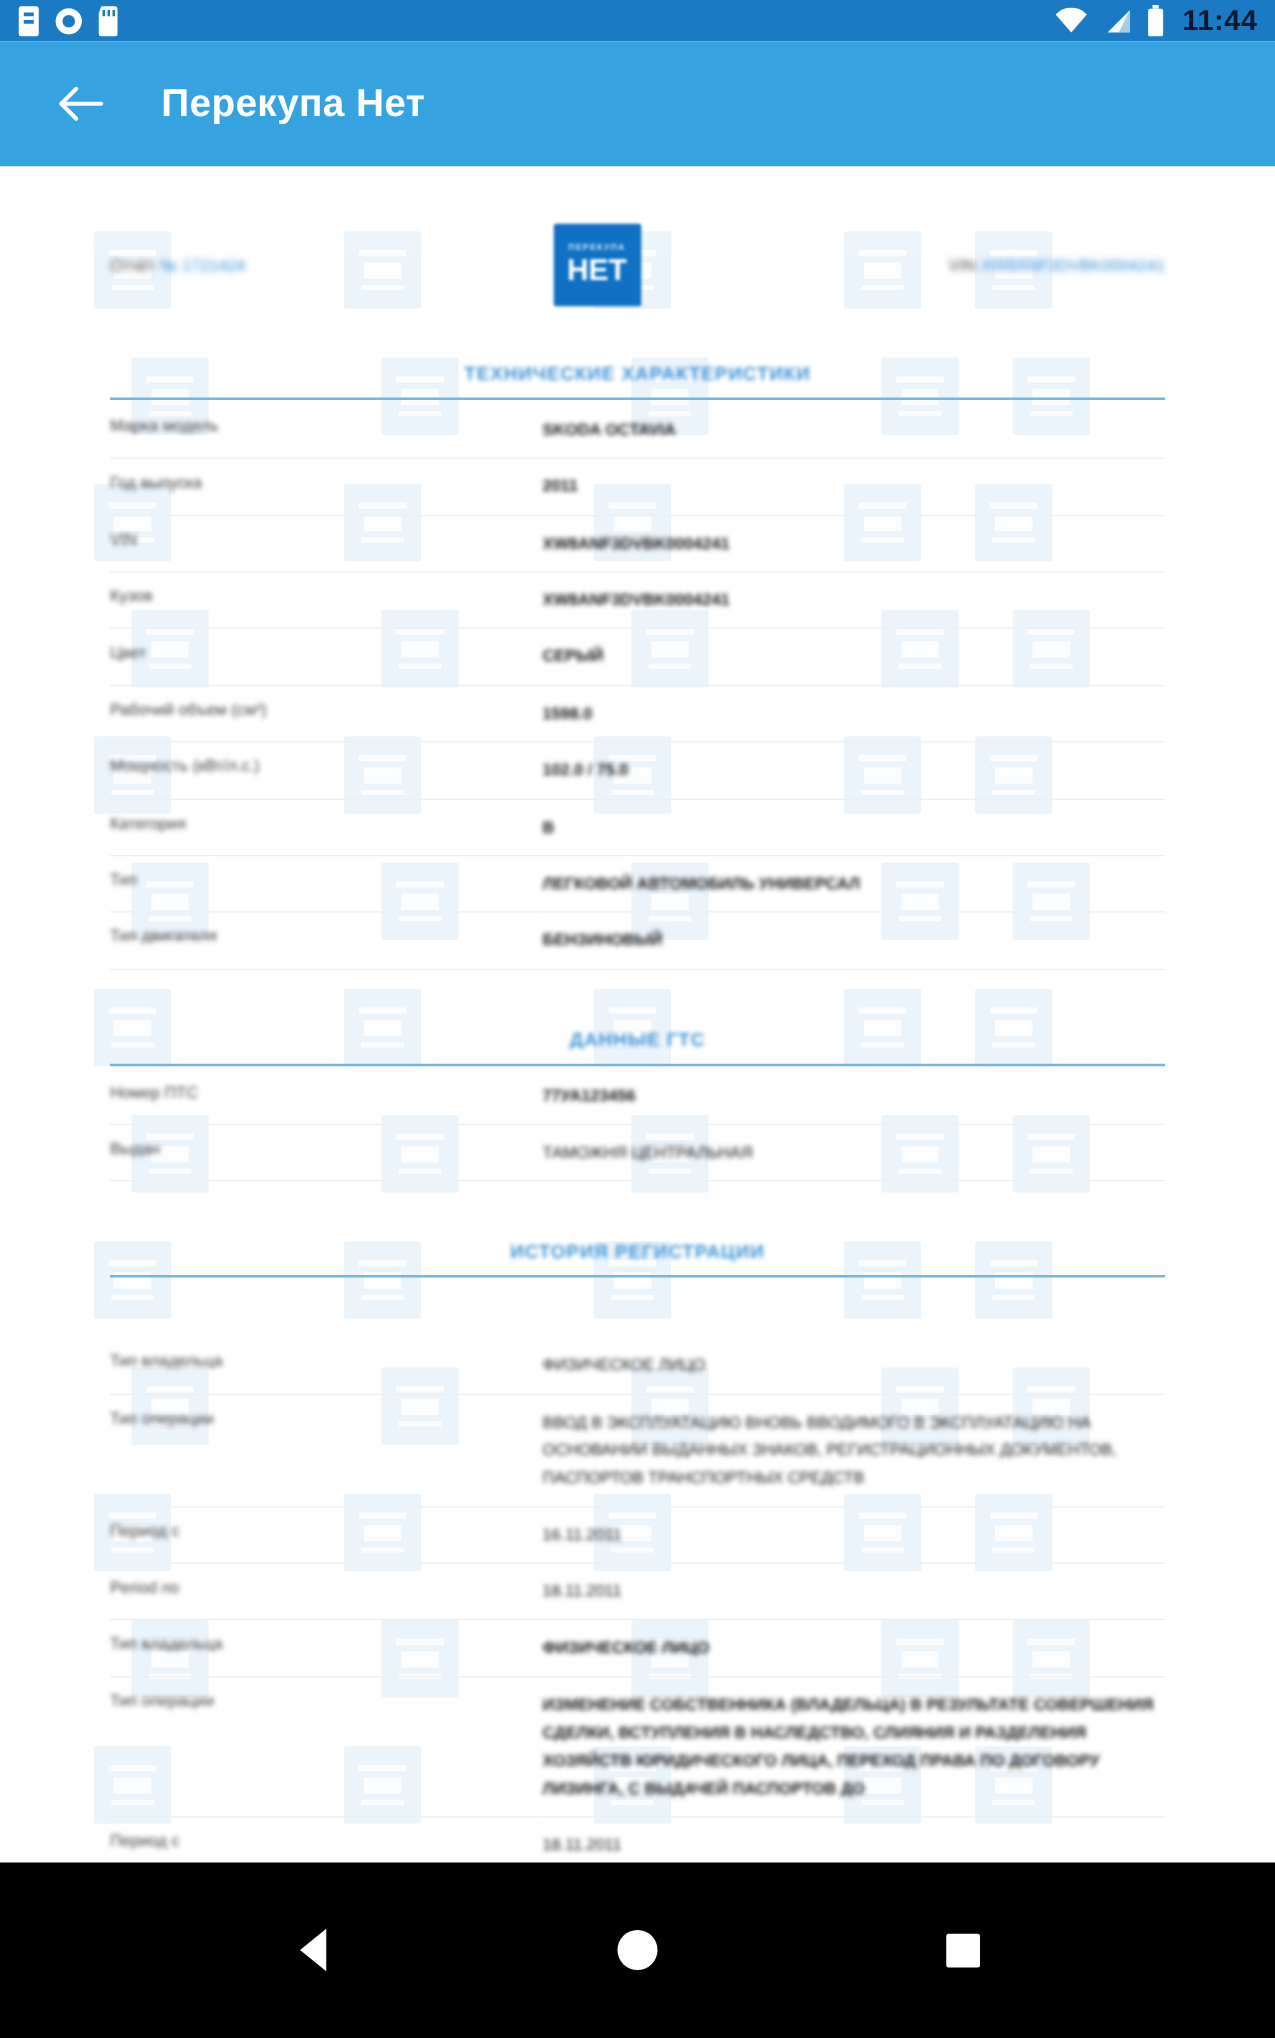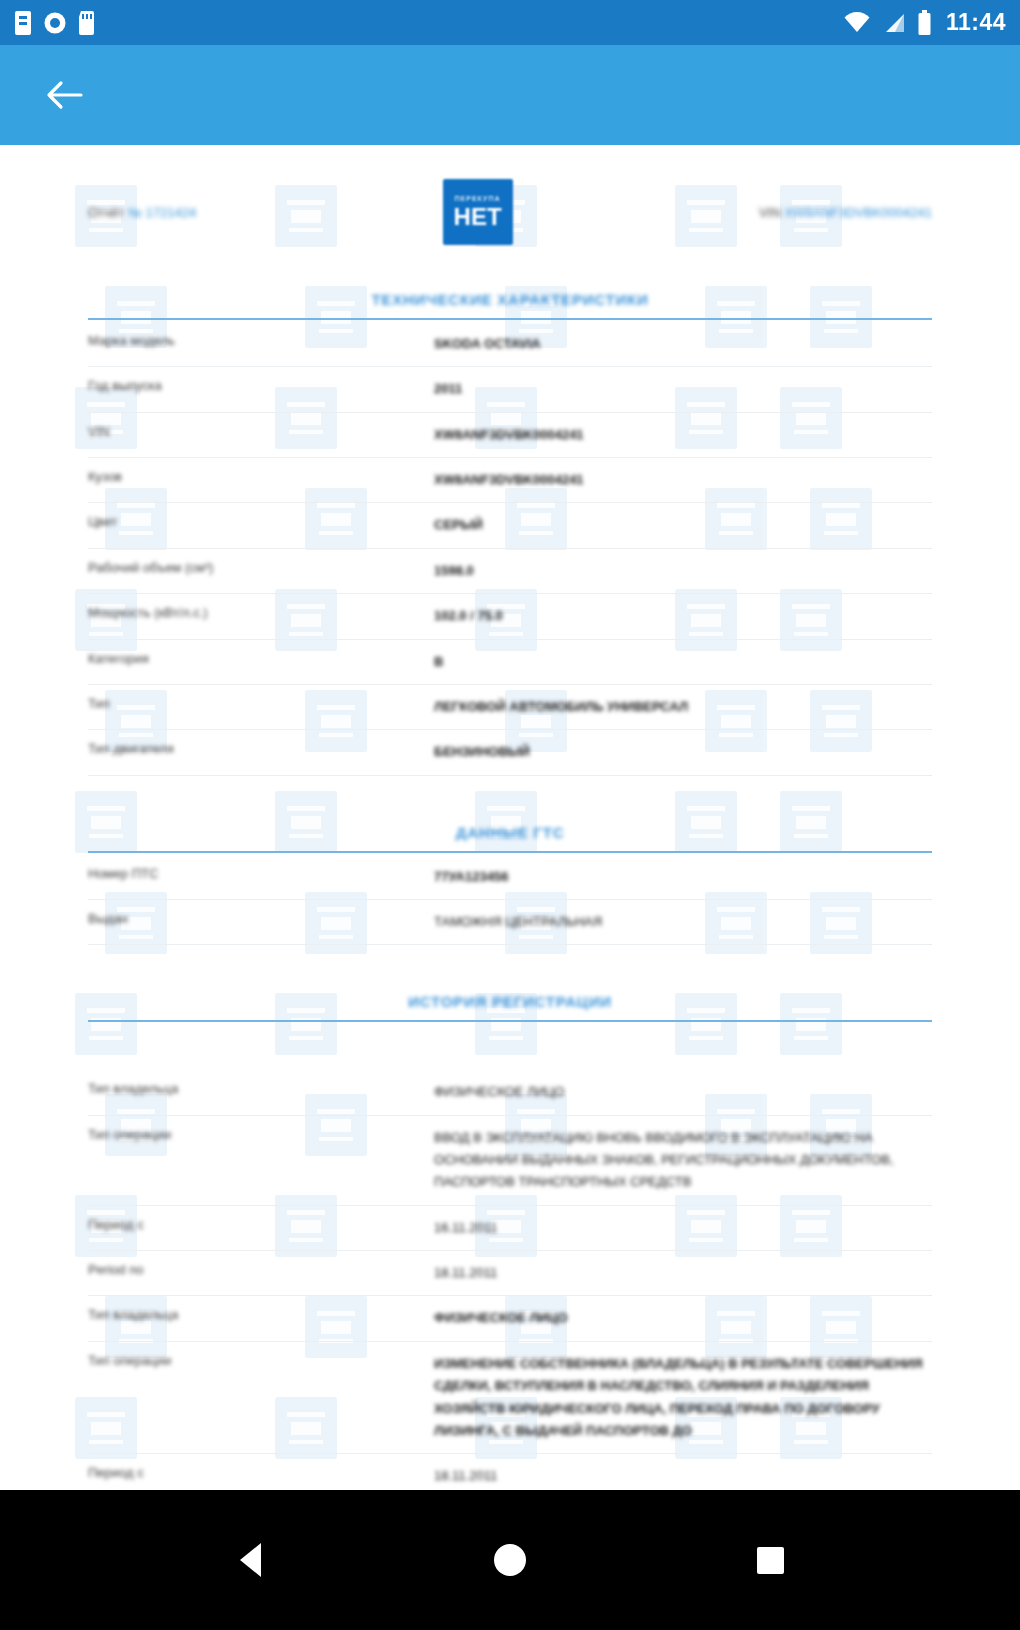--- a/index.html
+++ b/index.html
@@ -6,23 +6,23 @@
   html,body { width:1020px; height:1630px; }
   body {
     font-family:"Liberation Sans", sans-serif;
     background:#ffffff;
     overflow:hidden;
     position:relative;
   }
 
   
   .status-bar {
-    height:45px; background:#1a7bc4;
+    height:33px; background:#1a7bc4;
     display:flex; align-items:center; justify-content:space-between;
-    padding:10px 14px; color:#ffffff;
+    padding:10px 14px; color:#0f172a;
   }
   .status-left, .status-right { display:flex; align-items:center; gap:11px; }
   .sb-ico { display:block; }
   .status-clock { font-size:23px; font-weight:bold; letter-spacing:0.5px; margin-left:3px; }
 
   
   .app-bar {
     height:100px; background:#36a2e0;
     display:flex; align-items:center; padding:0 0 0 38px;
     color:#ffffff;
@@ -141,20 +141,21 @@
     <span class="status-clock">11:44</span>
   </div>
 </div>
 
 <div class="app-bar">
   <div class="back-btn">
     <svg width="40" height="32" viewBox="0 0 40 32">
       <path d="M16 4 L4 16 L16 28 M4 16 H36" stroke="#ffffff" stroke-width="3.2" fill="none" stroke-linecap="round" stroke-linejoin="round"></path>
     </svg>
   </div>
+  <div class="app-title">Перекупа Нет</div>
 </div>
 
 <div class="doc-scroll">
   <div class="doc-page">
 
     <div class="watermark-layer" id="wm-layer">
         <div class="wm" style="left: 75px; top: 40px;">
           <i class="wm-top"></i>
           <i class="wm-mid"></i>
           <i class="wm-bot"></i>

